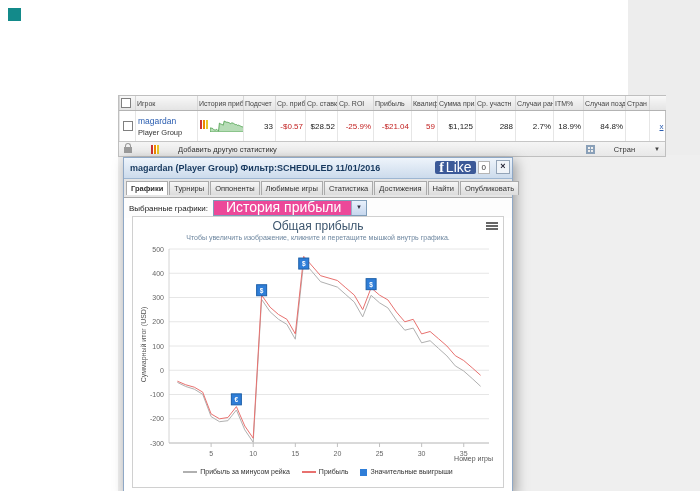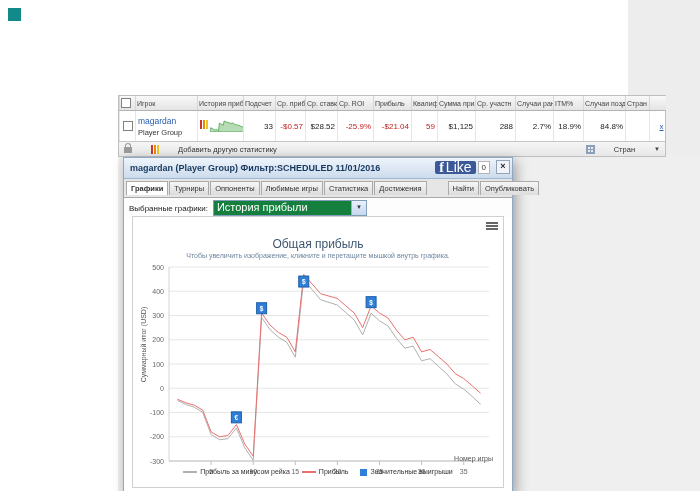--- a/index.html
+++ b/index.html
@@ -42,30 +42,30 @@
   .fb-like{position:absolute;right:22px;top:3px;height:13px;display:flex;align-items:stretch}
   .fb-btn{background:#3b5998;border-radius:2px;color:#fff;font-size:14px;line-height:13px;padding:0 4px;white-space:nowrap;font-weight:normal}
   .fb-f{font-family:"Liberation Serif",serif;font-weight:bold;margin-right:2px}
   .fb-count{background:#fff;border:1px solid #b5b5b5;font-size:8px;line-height:11px;padding:0 3px;margin-left:2px;color:#333;font-weight:normal}
   .modal-close{position:absolute;right:2px;top:2px;width:12px;height:12px;line-height:11px;text-align:center;border:1px solid #93a4b8;
     background:#f0f4f9;font-size:9px;font-weight:bold;color:#223;cursor:default}
 
   .tab-strip{display:flex;align-items:flex-start;background:#e6e6e6;border-bottom:1px solid #a8a8a8;padding:2px 2px 0 2px;height:16px;gap:1px}
   .tab{font-size:7.5px;padding:2px 4px;border:1px solid #aaa;border-bottom:none;background:linear-gradient(#f6f6f6,#dcdcdc);color:#333;white-space:nowrap}
   .tab.active{background:#fff;font-weight:bold}
-  .tab.gap{margin-left:20px}
+  .tab.gap{margin-left:0}
 
   .controls{height:20px;display:flex;align-items:center;padding:0 5px;gap:5px;font-size:8px;background:#fdfdfd}
   .controls-label{font-weight:normal;color:#222}
   .select{display:flex;width:152px;height:14px;border:1px solid #7f9db9;background:#fff}
-  .select-value{flex:1;background:#15803d;color:#fff;font-size:11px;line-height:12px;padding:0 3px;overflow:hidden;white-space:nowrap}
+  .select-value{flex:1;background:#ec4899;color:#fff;font-size:14px;line-height:12px;padding:0 12px;overflow:hidden;white-space:nowrap}
   .select-arrow{width:14px;background:linear-gradient(#e9f1fc,#c6d7ee);border-left:1px solid #9ab0c8;color:#334;font-size:6px;text-align:center;line-height:13px}
 
   .chart-box{position:absolute;left:8px;top:58px;width:370px;height:270px;border:1px solid #d0d0d0;background:#fff}
-  .chart-title{text-align:center;font-size:12px;color:#3E576F;margin-top:20px}
+  .chart-title{text-align:center;font-size:12px;color:#3E576F;margin-top:2px}
   .chart-sub{text-align:center;font-size:7px;color:#6D869F;margin-top:1px}
   .burger{position:absolute;right:5px;top:5px;width:12px}
   .burger span{display:block;height:2px;background:#666;margin-bottom:1px}
   .y-title{position:absolute;left:-85px;top:124px;width:190px;text-align:center;font-size:7px;color:#555;transform:rotate(-90deg)}
   #chart-svg{display:block;margin-top:2px}
   #chart-svg text{font-family:"Liberation Sans",sans-serif}
   .tick{font-size:7px;fill:#666}
   .msym{font-size:6.5px;font-weight:bold;fill:#fff}
   .x-axis-label{position:absolute;right:10px;top:238px;font-size:7px;color:#555}
   .legend{position:absolute;left:0;right:0;top:251px;display:flex;justify-content:center;gap:12px;font-size:7px;color:#333;align-items:center}

